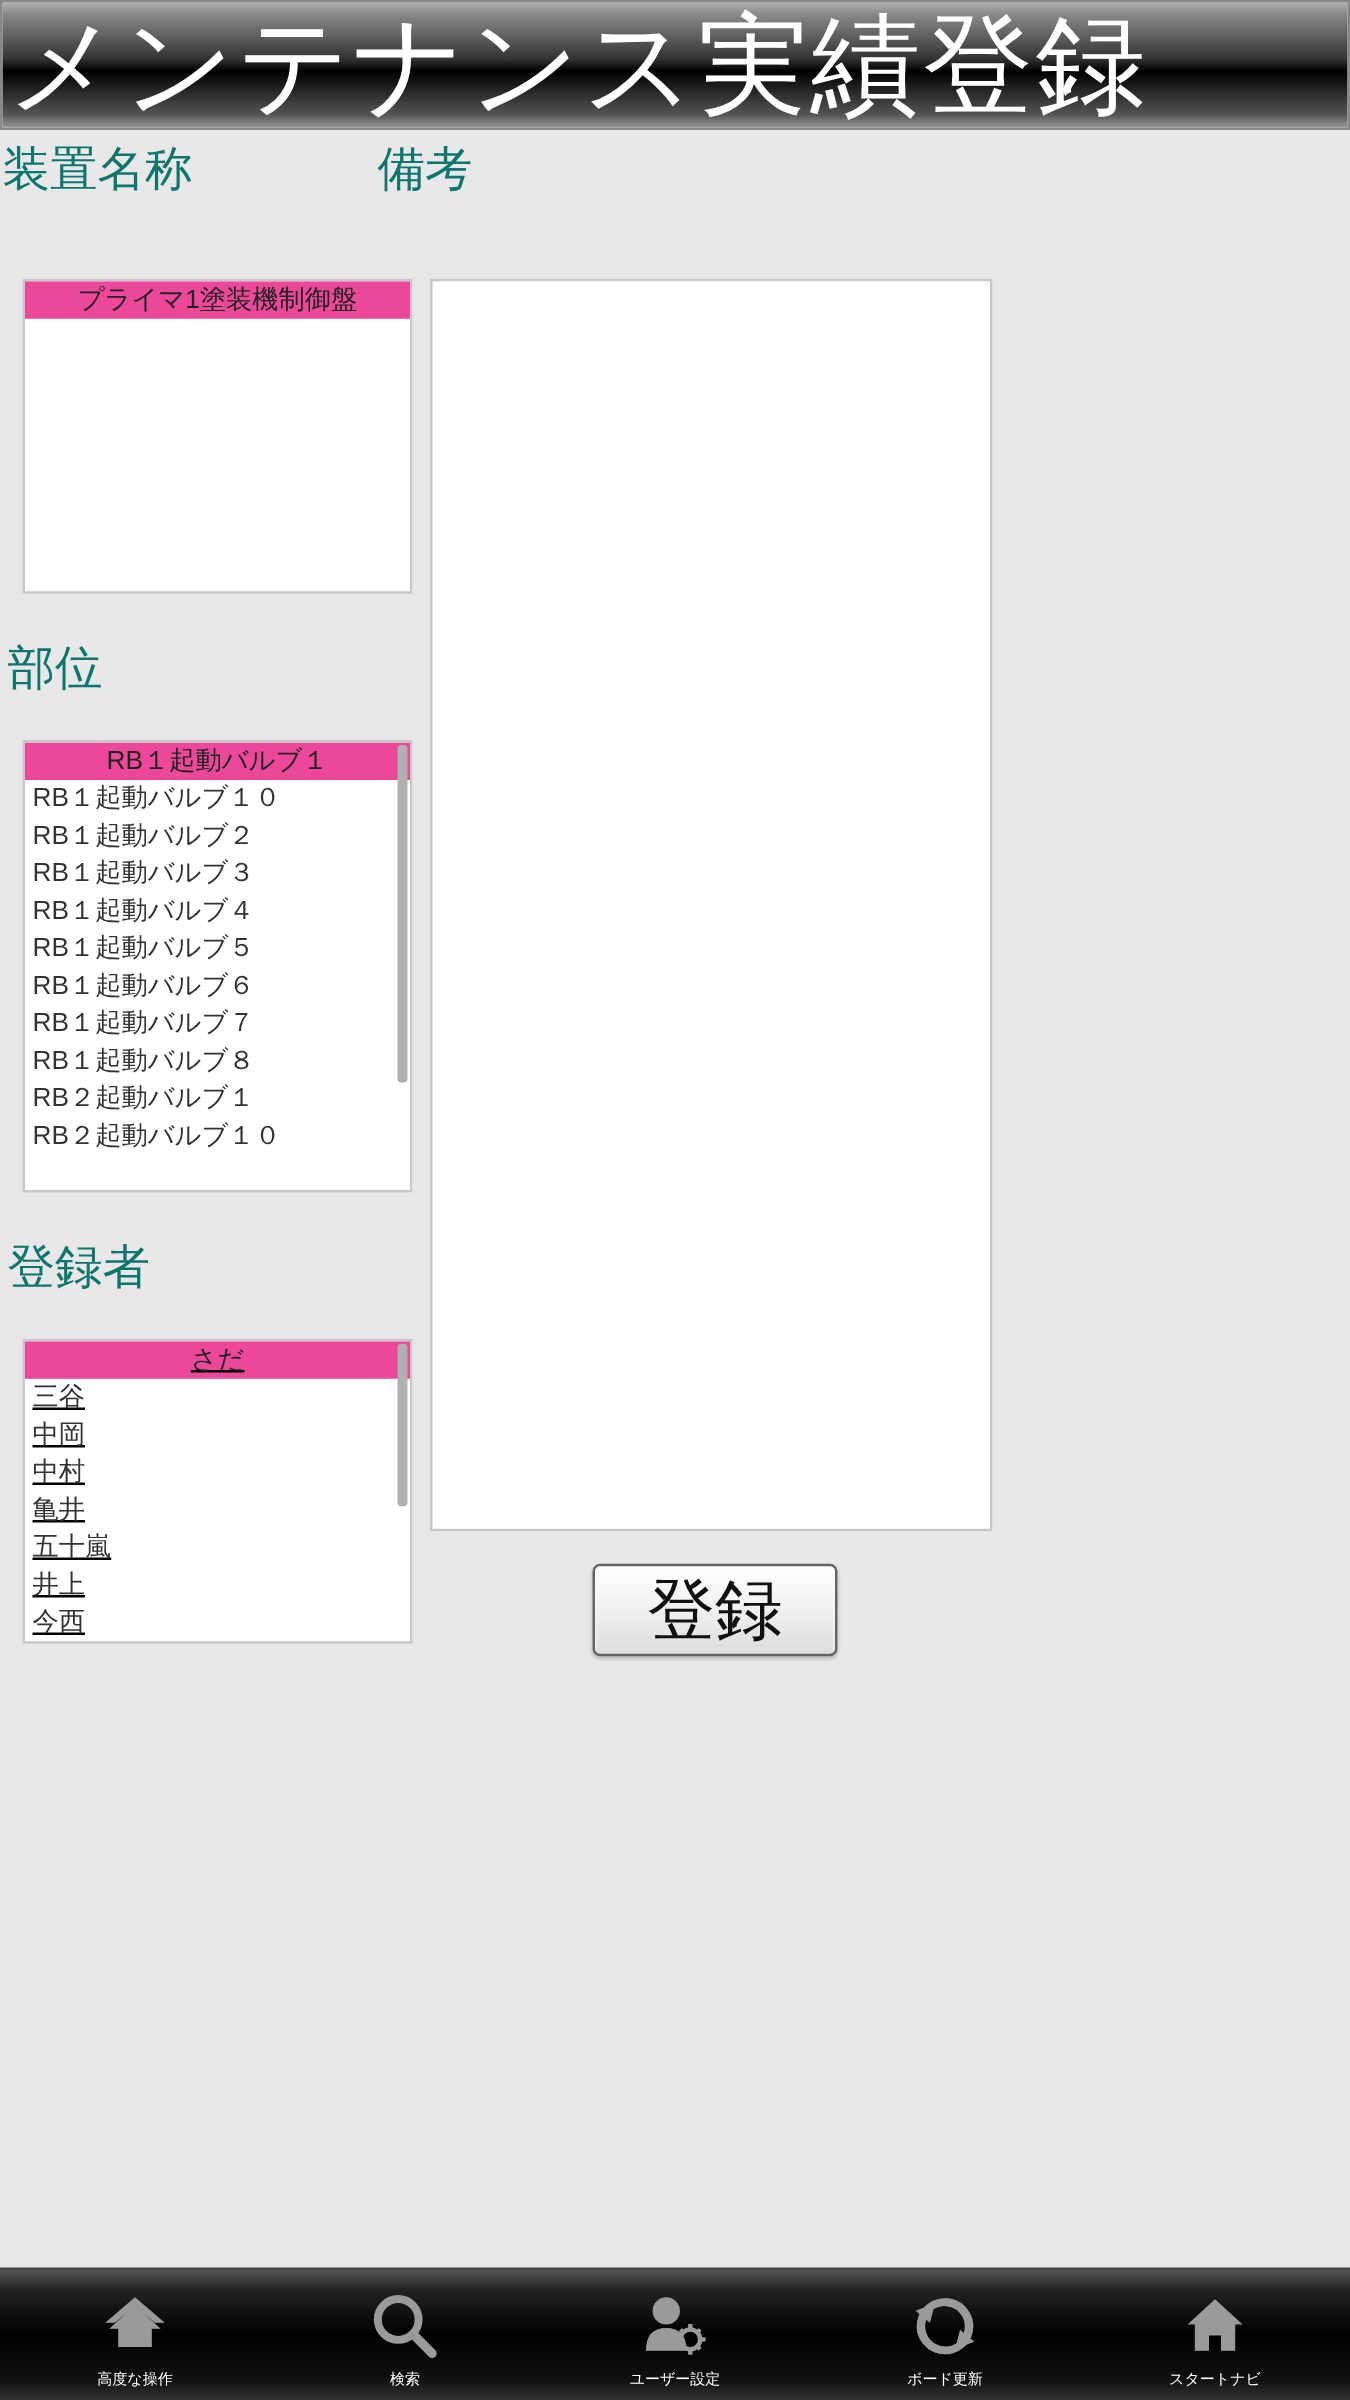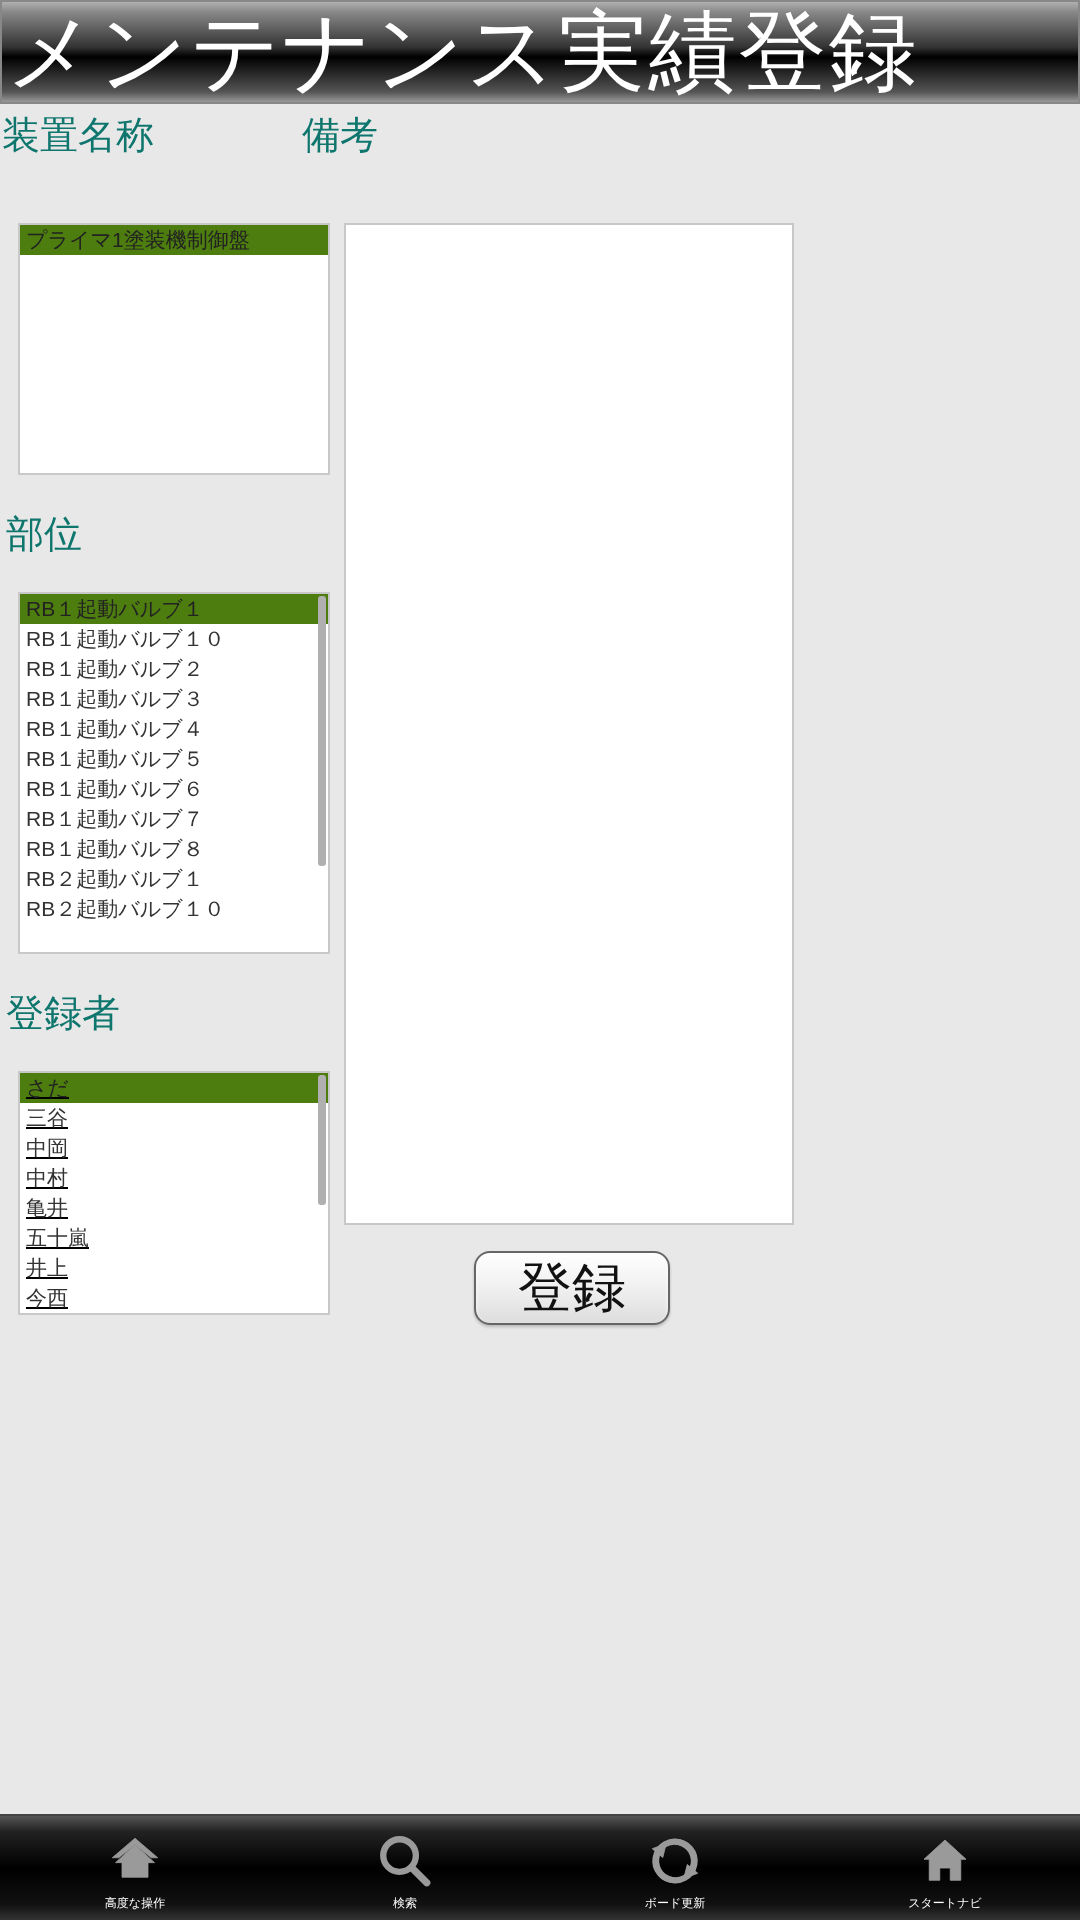--- a/index.html
+++ b/index.html
@@ -35,37 +35,37 @@
     
     .list-box-equipment { height: 252px; margin-bottom: 28px; }
     .list-box-parts { height: 362px; margin-bottom: 28px; }
     .list-box-users { height: 244px; text-decoration: underline; }
     
     .list-item {
       font-size: 21px; color: #333; padding: 2px 6px; line-height: 26px;
       white-space: nowrap; overflow: hidden;
       cursor: default;
     }
-    .list-item.selected { background: #4d7c0f; color: #222; }
+    .list-item.selected { background: #ec4899; color: #222; text-align: center; }
     
     .scroll-indicator {
       position: absolute; right: 2px; top: 2px; width: 8px; height: 270px;
       background: #b0b0b0; border-radius: 3px;
     }
     .scroll-indicator.users { height: 130px; }
     
     .notes-box {
       background: #fff; border: 2px solid #c8c8c8;
       margin: 50px 0 0 0; height: 1002px; width: 450px;
     }
     
     .register-btn {
       width: 196px; height: 74px; margin: 26px 0 0 130px;
       background: linear-gradient(to bottom, #fff 0%, #f0f0f0 50%, #ddd 100%);
-      border: 2px solid #666; border-radius: 16px;
+      border: 2px solid #666; border-radius: 6px;
       font-size: 54px; color: #111;
       display: flex; align-items: center; justify-content: center;
       cursor: pointer;
       box-shadow: inset 0 2px 4px rgba(255,255,255,0.8), 0 2px 3px rgba(0,0,0,0.2);
     }
     
     .bottom-nav {
       position: absolute; bottom: 0; left: 0; width: 100%; height: 106px;
       background: linear-gradient(to bottom, #555 0%, #222 15%, #000 50%, #111 85%, #333 100%);
       border-top: 2px solid #444;
@@ -162,20 +162,40 @@
       <svg viewBox="0 0 64 64" width="58" height="58">
           <circle cx="26" cy="26" r="18" fill="none" stroke="#9a9a9a" stroke-width="7"></circle>
           <line x1="40" y1="40" x2="56" y2="56" stroke="#9a9a9a" stroke-width="8" stroke-linecap="round"></line>
         </svg>
     </div>
     <span class="nav-label">検索</span>
   </div>
   <div class="nav-item">
     <div class="nav-icon">
       <svg viewBox="0 0 64 64" width="56" height="56">
+          <circle cx="24" cy="18" r="12" fill="#9a9a9a"></circle>
+          <path d="M6 54 Q6 34 24 34 Q42 34 42 54 Z" fill="#9a9a9a"></path>
+          <circle cx="46" cy="44" r="9" fill="none" stroke="#9a9a9a" stroke-width="4"></circle>
+          <g stroke="#9a9a9a" stroke-width="4">
+            <line x1="46" y1="30" x2="46" y2="34"></line>
+            <line x1="46" y1="54" x2="46" y2="58"></line>
+            <line x1="32" y1="44" x2="36" y2="44"></line>
+            <line x1="56" y1="44" x2="60" y2="44"></line>
+            <line x1="37" y1="35" x2="40" y2="38"></line>
+            <line x1="52" y1="50" x2="55" y2="53"></line>
+            <line x1="37" y1="53" x2="40" y2="50"></line>
+            <line x1="52" y1="38" x2="55" y2="35"></line>
+          </g>
+        </svg>
+    </div>
+    <span class="nav-label">ユーザー設定</span>
+  </div>
+  <div class="nav-item">
+    <div class="nav-icon">
+      <svg viewBox="0 0 64 64" width="56" height="56">
           <path d="M32 10 A22 22 0 1 1 14 20" fill="none" stroke="#9a9a9a" stroke-width="7"></path>
           <polygon points="6,18 22,12 18,28" fill="#9a9a9a"></polygon>
           <path d="M32 54 A22 22 0 1 1 50 44" fill="none" stroke="#9a9a9a" stroke-width="7"></path>
           <polygon points="58,46 42,52 46,36" fill="#9a9a9a"></polygon>
         </svg>
     </div>
     <span class="nav-label">ボード更新</span>
   </div>
   <div class="nav-item">
     <div class="nav-icon">

